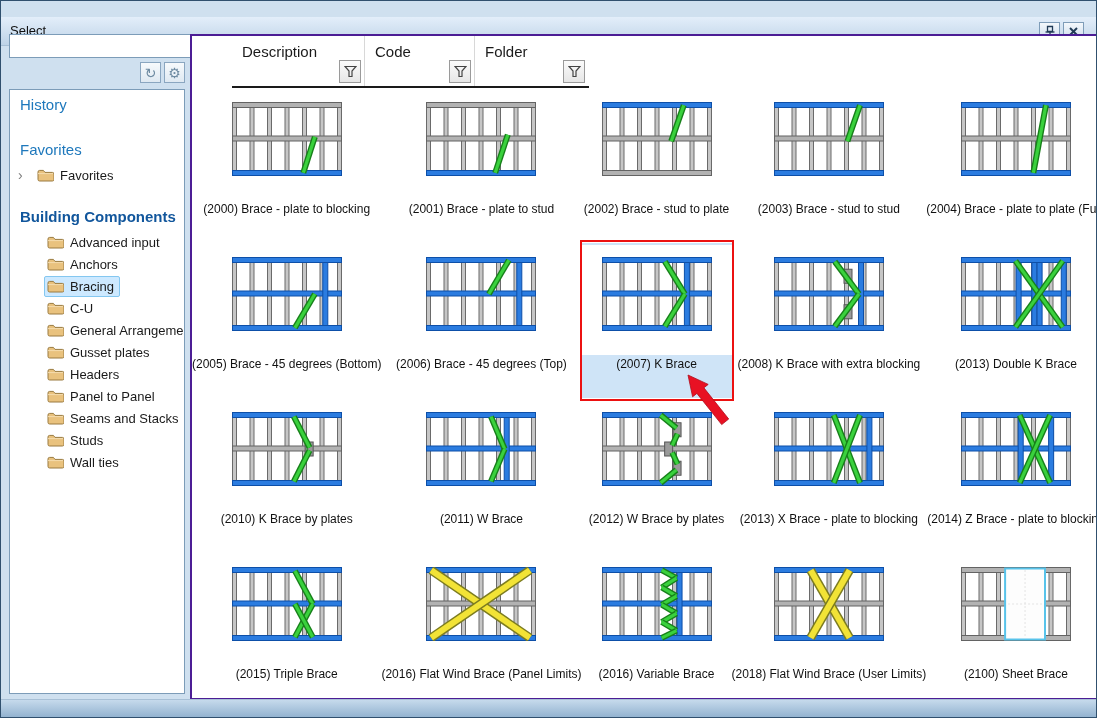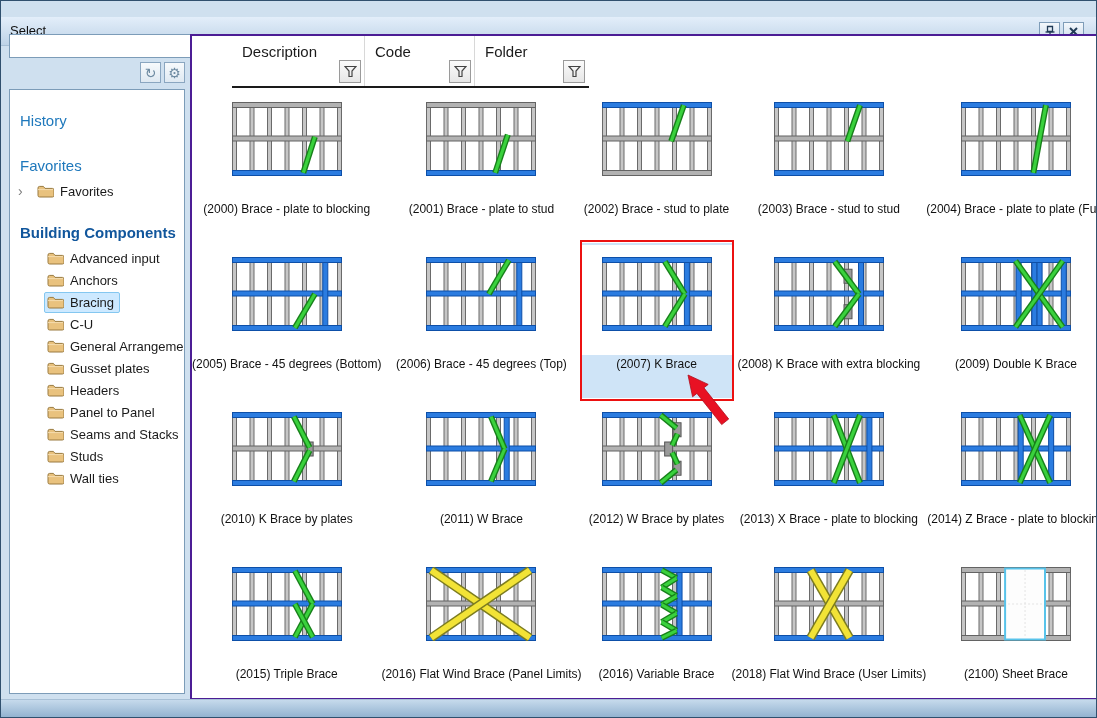--- a/index.html
+++ b/index.html
@@ -28,21 +28,21 @@
     font:13px "Liberation Sans",sans-serif;padding:0 4px;background:#fff;
   }
   .sb-btn{
     width:21px;height:24px;padding:0;display:flex;align-items:center;justify-content:center;
     background:linear-gradient(#f7fafc,#dfe9f2);border:1px solid #8aa6c0;color:#6e8ba2;cursor:default;
   }
   .tools-row{display:flex;justify-content:flex-end;gap:3px;margin-top:4px;}
   .tools-row .sb-btn{height:21px;font-family:"DejaVu Sans",sans-serif;font-size:14px;}
   .tree{
     margin-top:6px;height:605px;background:#fff;border:1px solid #7c9cb8;
-    box-sizing:border-box;overflow:hidden;padding-top:16px;
+    box-sizing:border-box;overflow:hidden;
   }
   .sec-h{font-size:15px;color:#1e78bc;padding:6px 0 6px 10px;}
   .sec-h.bold{color:#11569c;font-weight:bold;margin-top:16px;}
   .sec-gap{height:16px;}
   .t-row{display:flex;align-items:center;height:22px;padding-left:34px;font-size:13px;color:#1a1a1a;white-space:nowrap;}
   .t-row.fav{padding-left:8px;}
   .chev{width:16px;color:#7d7d7d;font-size:14px;line-height:14px;}
   .rowbox{display:inline-flex;align-items:center;gap:6px;padding:2px 5px 2px 2px;border:1px solid transparent;border-radius:2px;}
   .rowbox.sel{background:#cde9ff;border-color:#84c7f0;}
   .f-ico{display:inline-flex;}
@@ -485,21 +485,21 @@
             <rect x="0.5" y="68.5" width="109" height="5" fill="#2b7ce0" stroke="#0d4fa8"></rect>
             <rect x="55.1" y="5.5" width="5" height="63" fill="#2b7ce0" stroke="#0d4fa8"></rect>
             <rect x="70.85000000000001" y="5.5" width="5" height="63" fill="#2b7ce0" stroke="#0d4fa8"></rect>
             <rect x="76.1" y="5.5" width="5" height="63" fill="#2b7ce0" stroke="#0d4fa8"></rect>
             <rect x="100.25" y="5.5" width="5" height="63" fill="#2b7ce0" stroke="#0d4fa8"></rect>
             <line x1="54.5" y1="3.88" x2="101.75" y2="70.12" stroke="#17801a" stroke-width="6"></line>
             <line x1="54.5" y1="3.88" x2="101.75" y2="70.12" stroke="#3ad13d" stroke-width="3.2"></line>
             <line x1="101.75" y1="3.88" x2="54.5" y2="70.12" stroke="#17801a" stroke-width="6"></line>
             <line x1="101.75" y1="3.88" x2="54.5" y2="70.12" stroke="#3ad13d" stroke-width="3.2"></line>
           </svg></div>
-        <div class="cell-label">(2009) Double K Brace</div>
+        <div class="cell-label">(2013) Double K Brace</div>
       </div>
       <div class="cell">
         <div class="thumbwrap"><svg width="110" height="74" viewBox="0 0 110 74">
             <rect x="0" y="0" width="110" height="74" fill="#ffffff"></rect>
             <rect x="0.5" y="0.5" width="4" height="73" fill="#c6c6c6" stroke="#6a6a6a"></rect>
             <rect x="18" y="0.5" width="4" height="73" fill="#c6c6c6" stroke="#6a6a6a"></rect>
             <rect x="35.5" y="0.5" width="4" height="73" fill="#c6c6c6" stroke="#6a6a6a"></rect>
             <rect x="53" y="0.5" width="4" height="73" fill="#c6c6c6" stroke="#6a6a6a"></rect>
             <rect x="70.5" y="0.5" width="4" height="73" fill="#c6c6c6" stroke="#6a6a6a"></rect>
             <rect x="88" y="0.5" width="4" height="73" fill="#c6c6c6" stroke="#6a6a6a"></rect>

